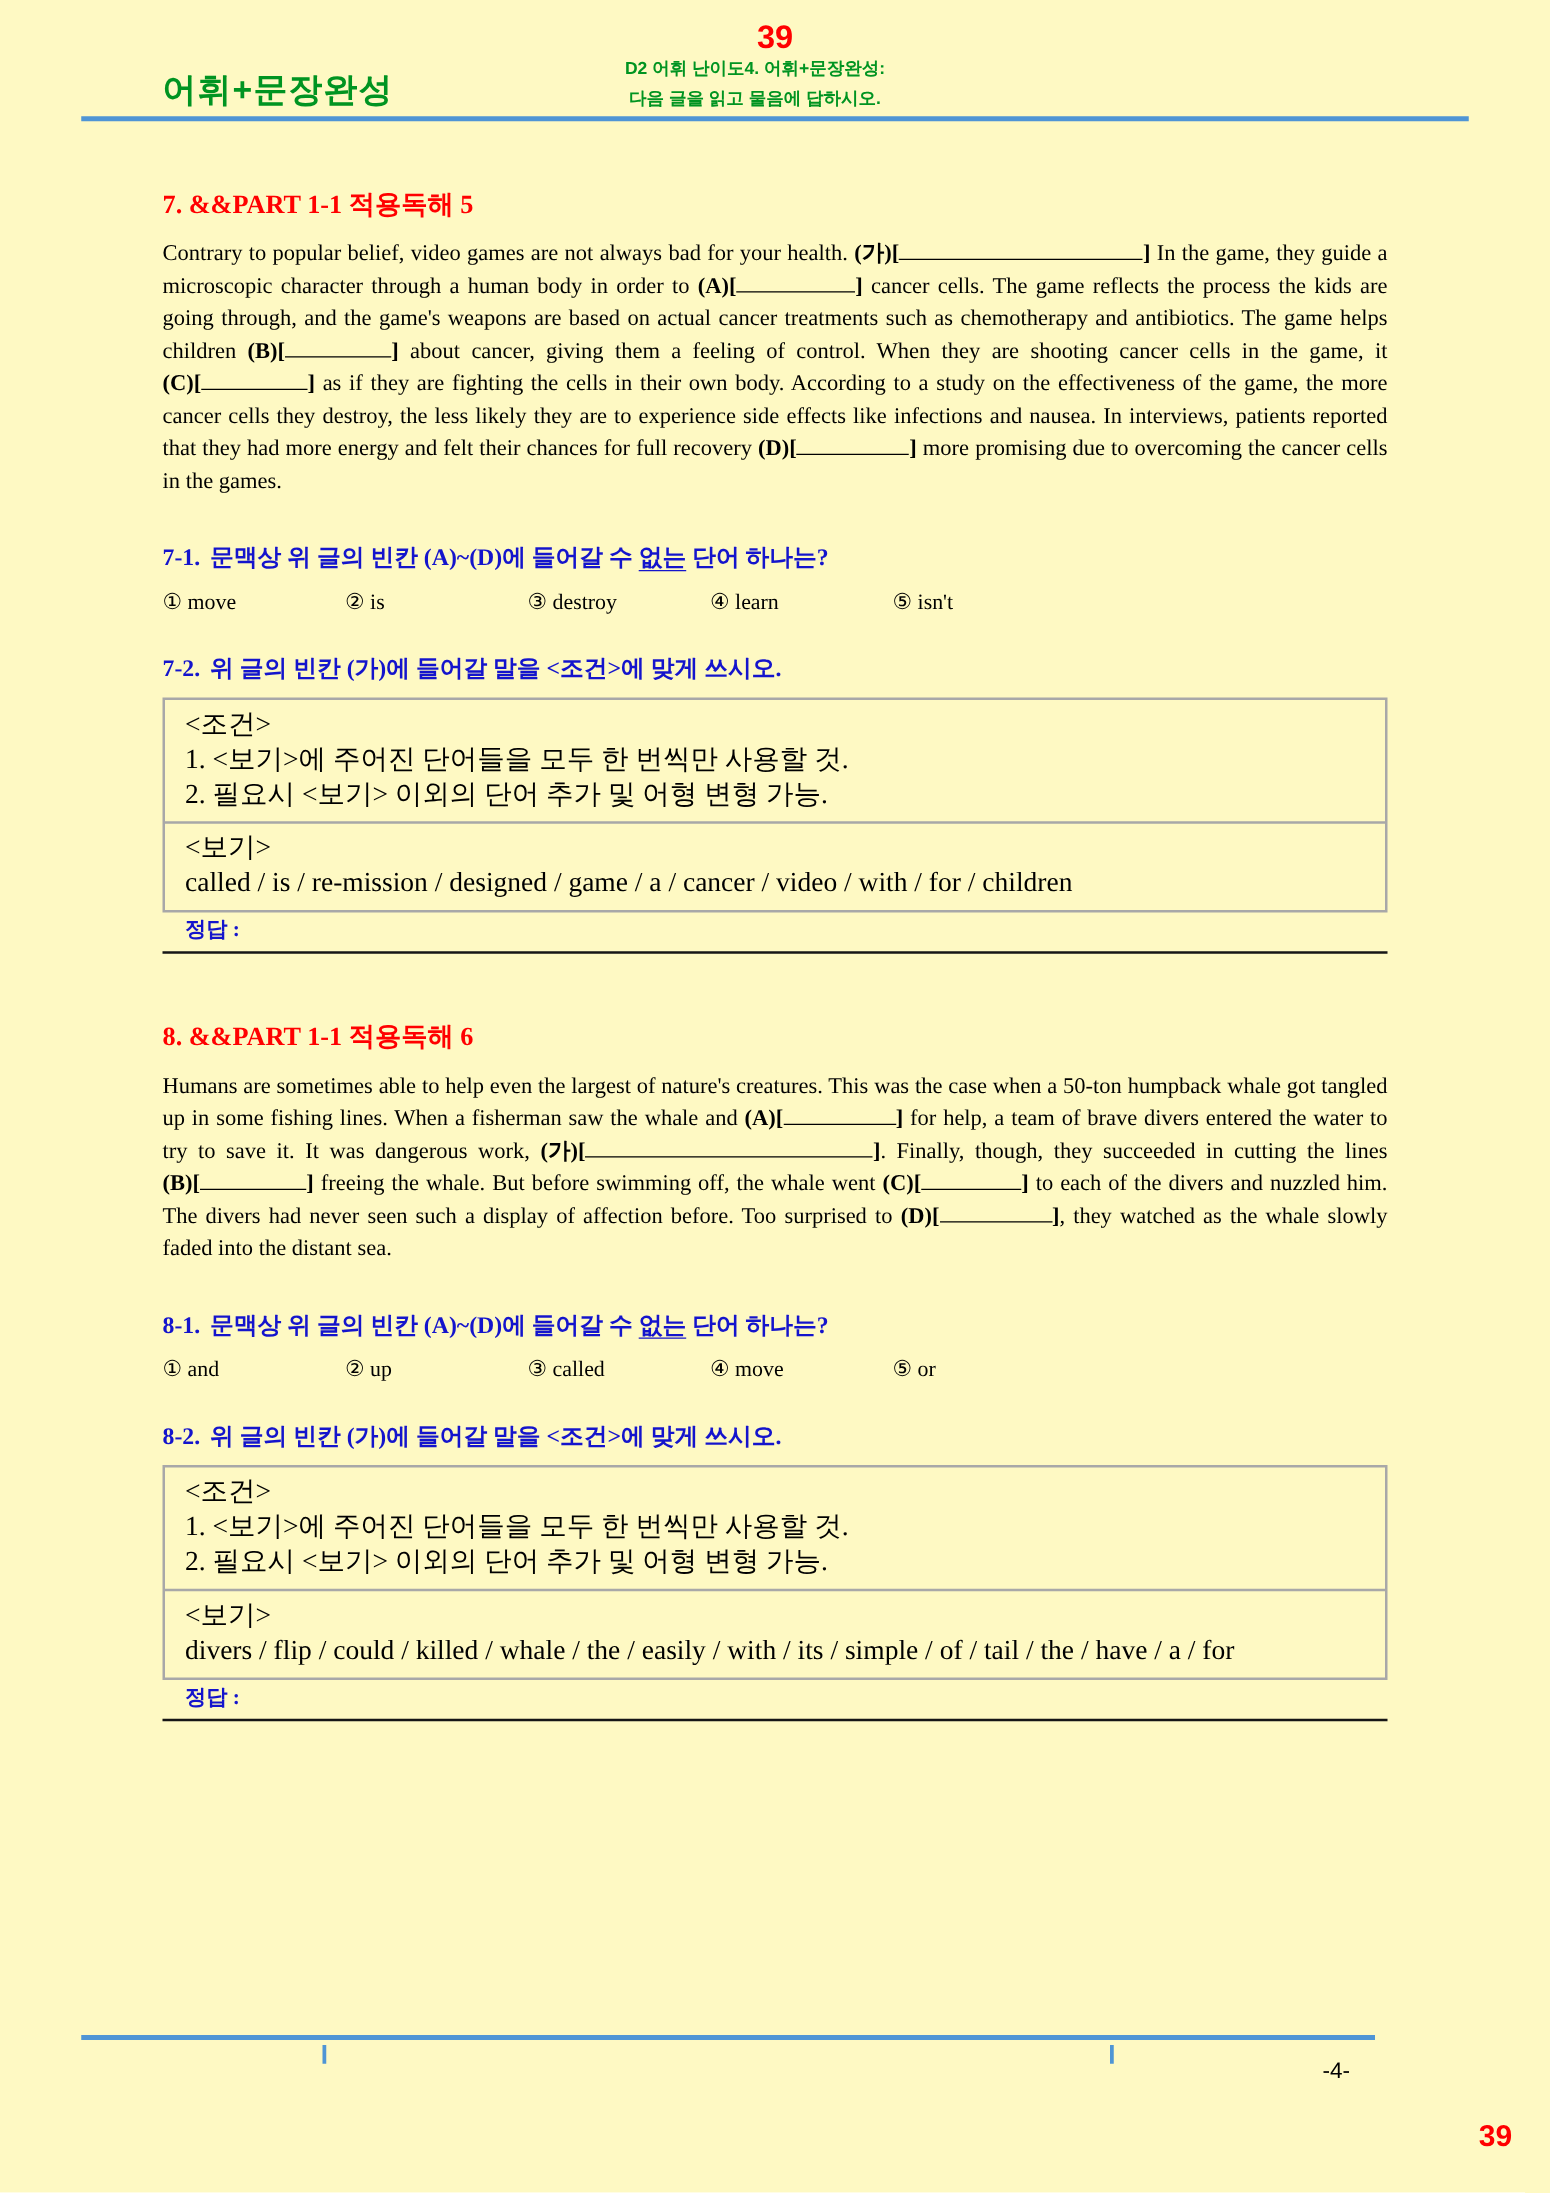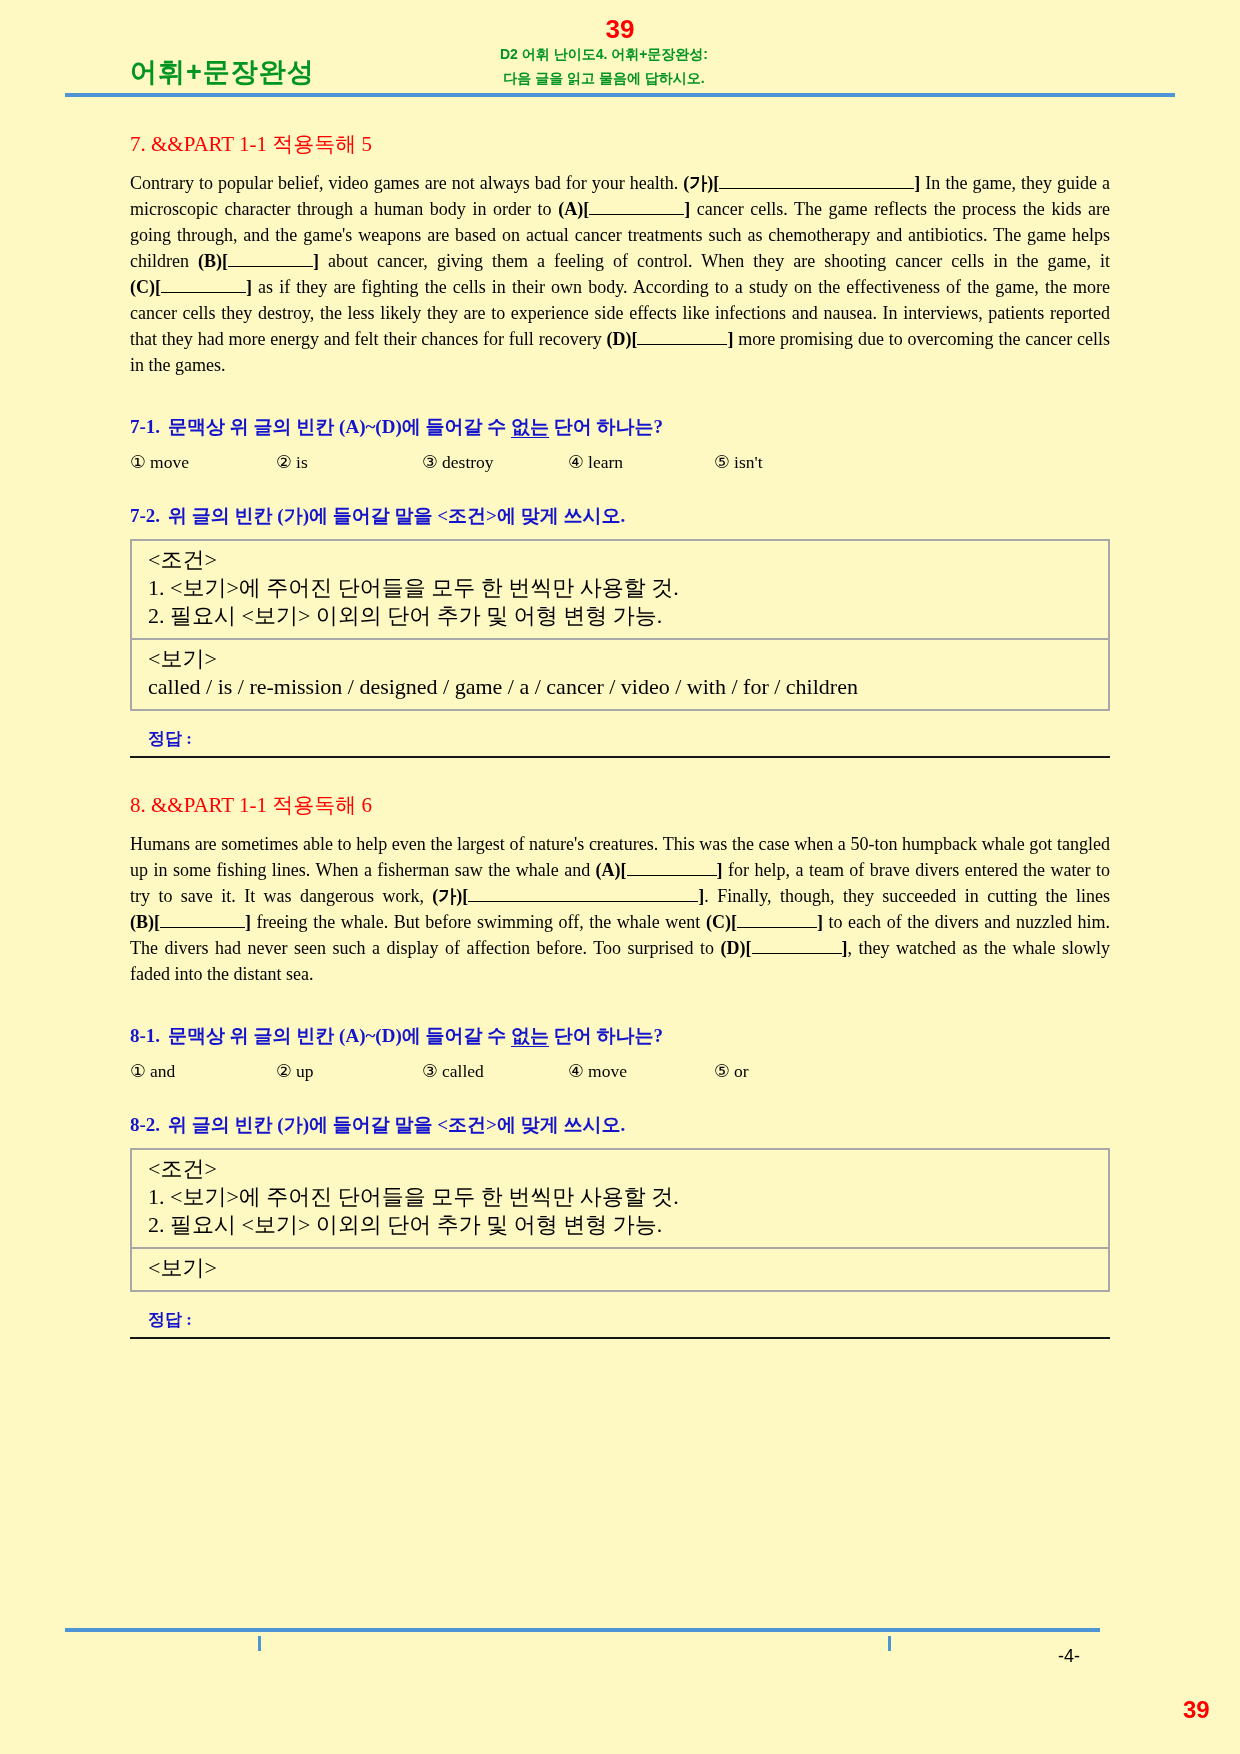--- a/index.html
+++ b/index.html
@@ -20,40 +20,40 @@
   .h-left .h-title{font-family:"Liberation Sans","DejaVu Sans",sans-serif;font-weight:bold;
                    font-size:27px;color:var(--green);letter-spacing:1px;}
   .h-bar{width:3px;background:var(--rule);}
   .h-center{width:536px;display:flex;flex-direction:column;justify-content:center;text-align:center;
             font-family:"Liberation Sans","DejaVu Sans",sans-serif;font-weight:bold;
             font-size:14px;line-height:24px;color:var(--green);}
   .rule-top{margin:3px 65px 0;height:4px;background:var(--rule);}
 
   .content{padding:0 130px;}
 
-  .sec-title{margin-top:33px;font-size:21px;font-weight:normal;color:var(--red);}
+  .sec-title{margin-top:52px;font-size:21px;font-weight:bold;color:var(--red);}
   .passage{margin-top:12px;font-size:18px;line-height:26px;text-align:justify;}
   .blk-label{font-weight:bold;white-space:nowrap;}
   .blank{display:inline-block;border-bottom:1.8px solid #000;height:13px;vertical-align:baseline;}
 
   .q-head{margin-top:36px;color:var(--blue);font-weight:bold;font-size:19px;}
   .q-head .q-num{margin-right:8px;}
   .q-head .ul{text-decoration:underline;text-underline-offset:4px;}
 
   .options{margin-top:12px;font-size:17.5px;font-family:"Liberation Serif","DejaVu Serif","DejaVu Sans",serif;}
   .opt{display:inline-block;min-width:142px;margin-right:4px;}
 
   .q-head2{margin-top:30px;color:var(--blue);font-weight:bold;font-size:19px;}
   .q-head2 .q-num{margin-right:8px;}
 
   .cond-box{margin-top:10px;border:2px solid var(--box);}
   .box-sec{padding:5px 16px 8px;font-size:22px;line-height:28px;}
   .box-sec.bokki{border-top:2px solid var(--box);}
 
-  .answer-row{border-bottom:2px solid #161616;padding:16px 0 6px 18px;
+  .answer-row{border-bottom:2px solid #161616;padding:2px 0 6px 18px;
               font-size:17px;font-weight:bold;color:var(--blue);}
 
   
   .footer-rule{position:absolute;left:65px;top:1628px;width:1035px;height:4px;background:var(--rule);}
   .footer-tick{position:absolute;top:1636px;width:3px;height:15px;background:var(--rule);}
   .footer-tick.t1{left:258px;}
   .footer-tick.t2{left:888px;}
   .footer-page{position:absolute;left:1058px;top:1646px;font-size:18px;color:#000;
                font-family:"Liberation Sans","DejaVu Sans",sans-serif;}
   .bottom-num{position:absolute;left:1183px;top:1696px;font-size:24px;font-weight:bold;color:var(--red);
@@ -119,20 +119,21 @@
       <span class="q-num">8-2.</span><span>위 글의 빈칸 (가)에 들어갈 말을 &lt;조건&gt;에 맞게 쓰시오.</span>
     </div>
     <div class="cond-box">
       <div class="box-sec">
         <div>&lt;조건&gt;</div>
         <div>1. &lt;보기&gt;에 주어진 단어들을 모두 한 번씩만 사용할 것.</div>
         <div>2. 필요시 &lt;보기&gt; 이외의 단어 추가 및 어형 변형 가능.</div>
       </div>
       <div class="box-sec bokki">
         <div>&lt;보기&gt;</div>
+        <div>divers / flip / could / killed / whale / the / easily / with / its / simple / of / tail / the / have / a / for</div>
       </div>
     </div>
     <div class="answer-row">
       <span>정답 :</span>
     </div>
 
   </div>
 
   <div class="footer-rule"></div>
   <div class="footer-tick t1"></div>

